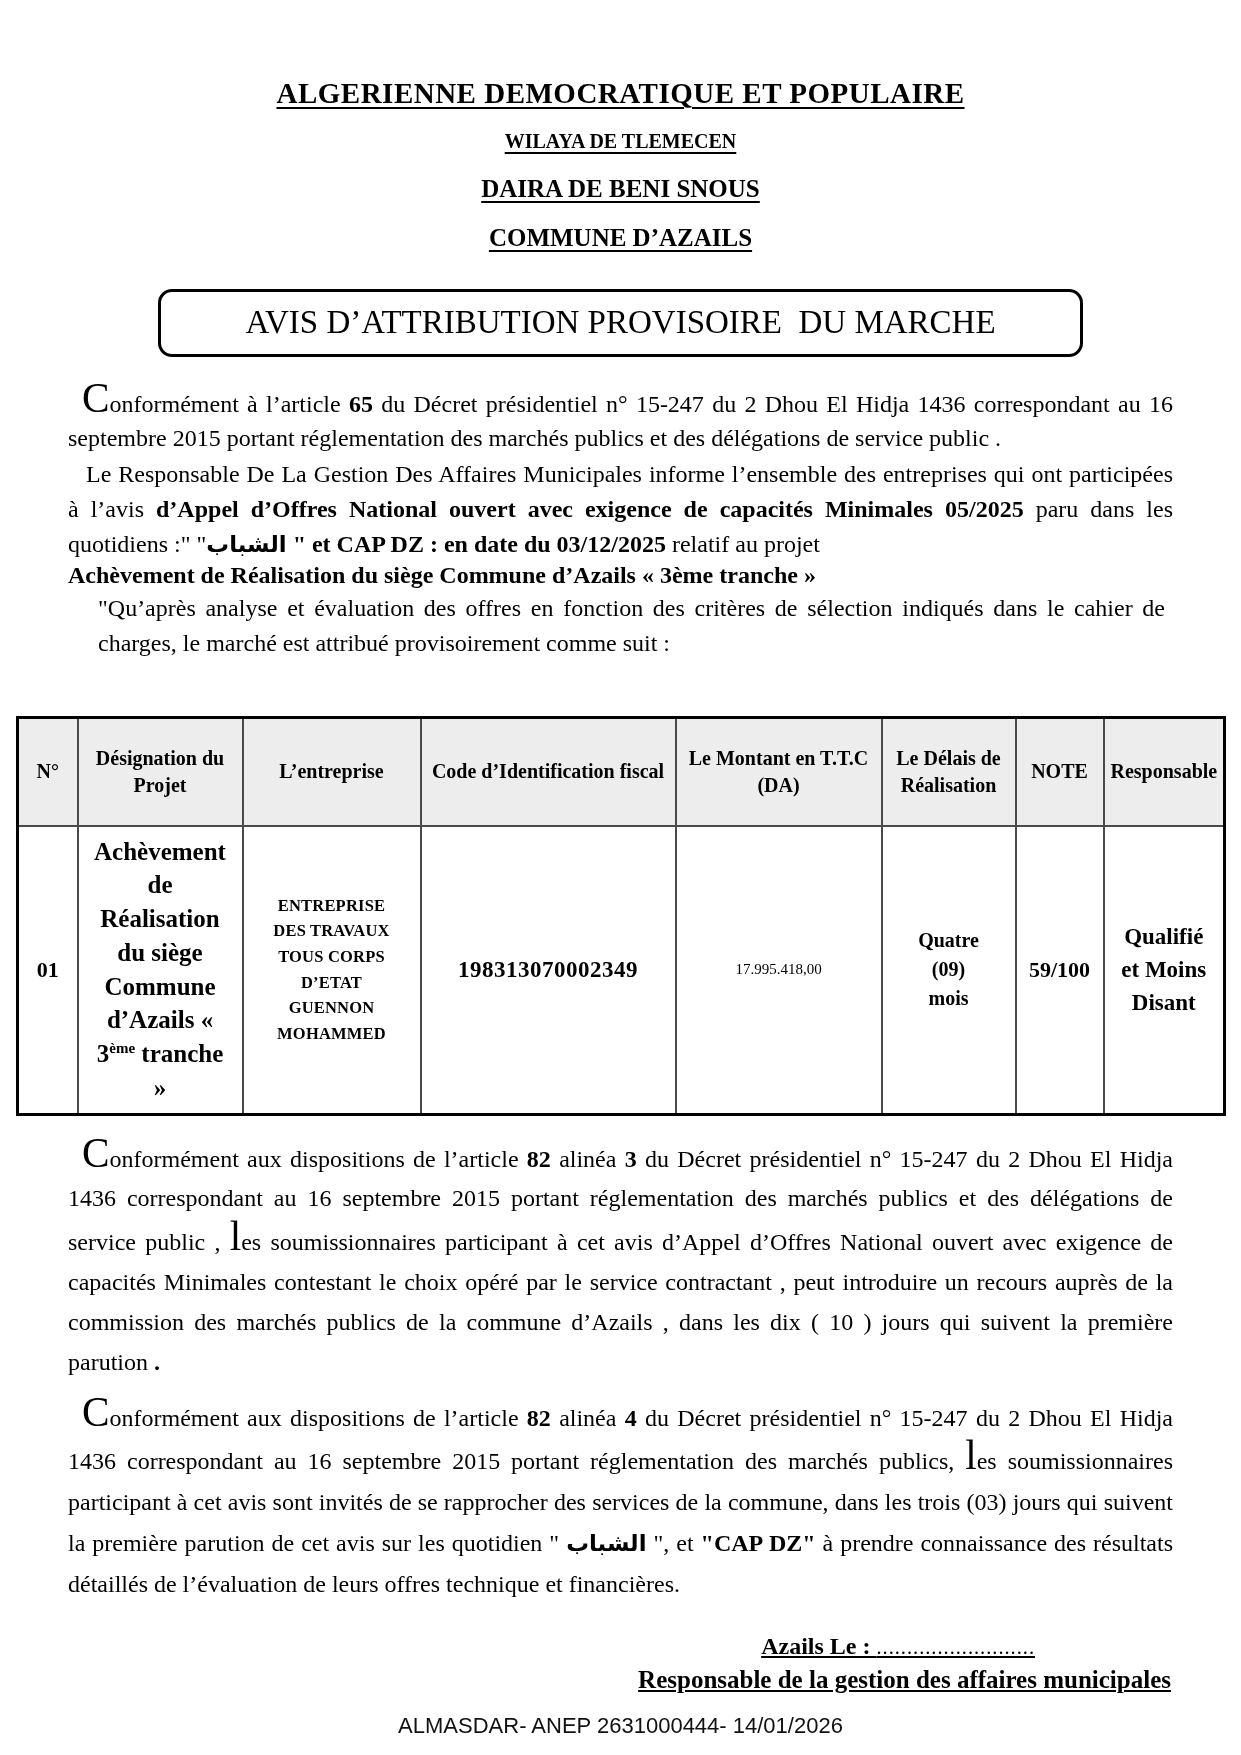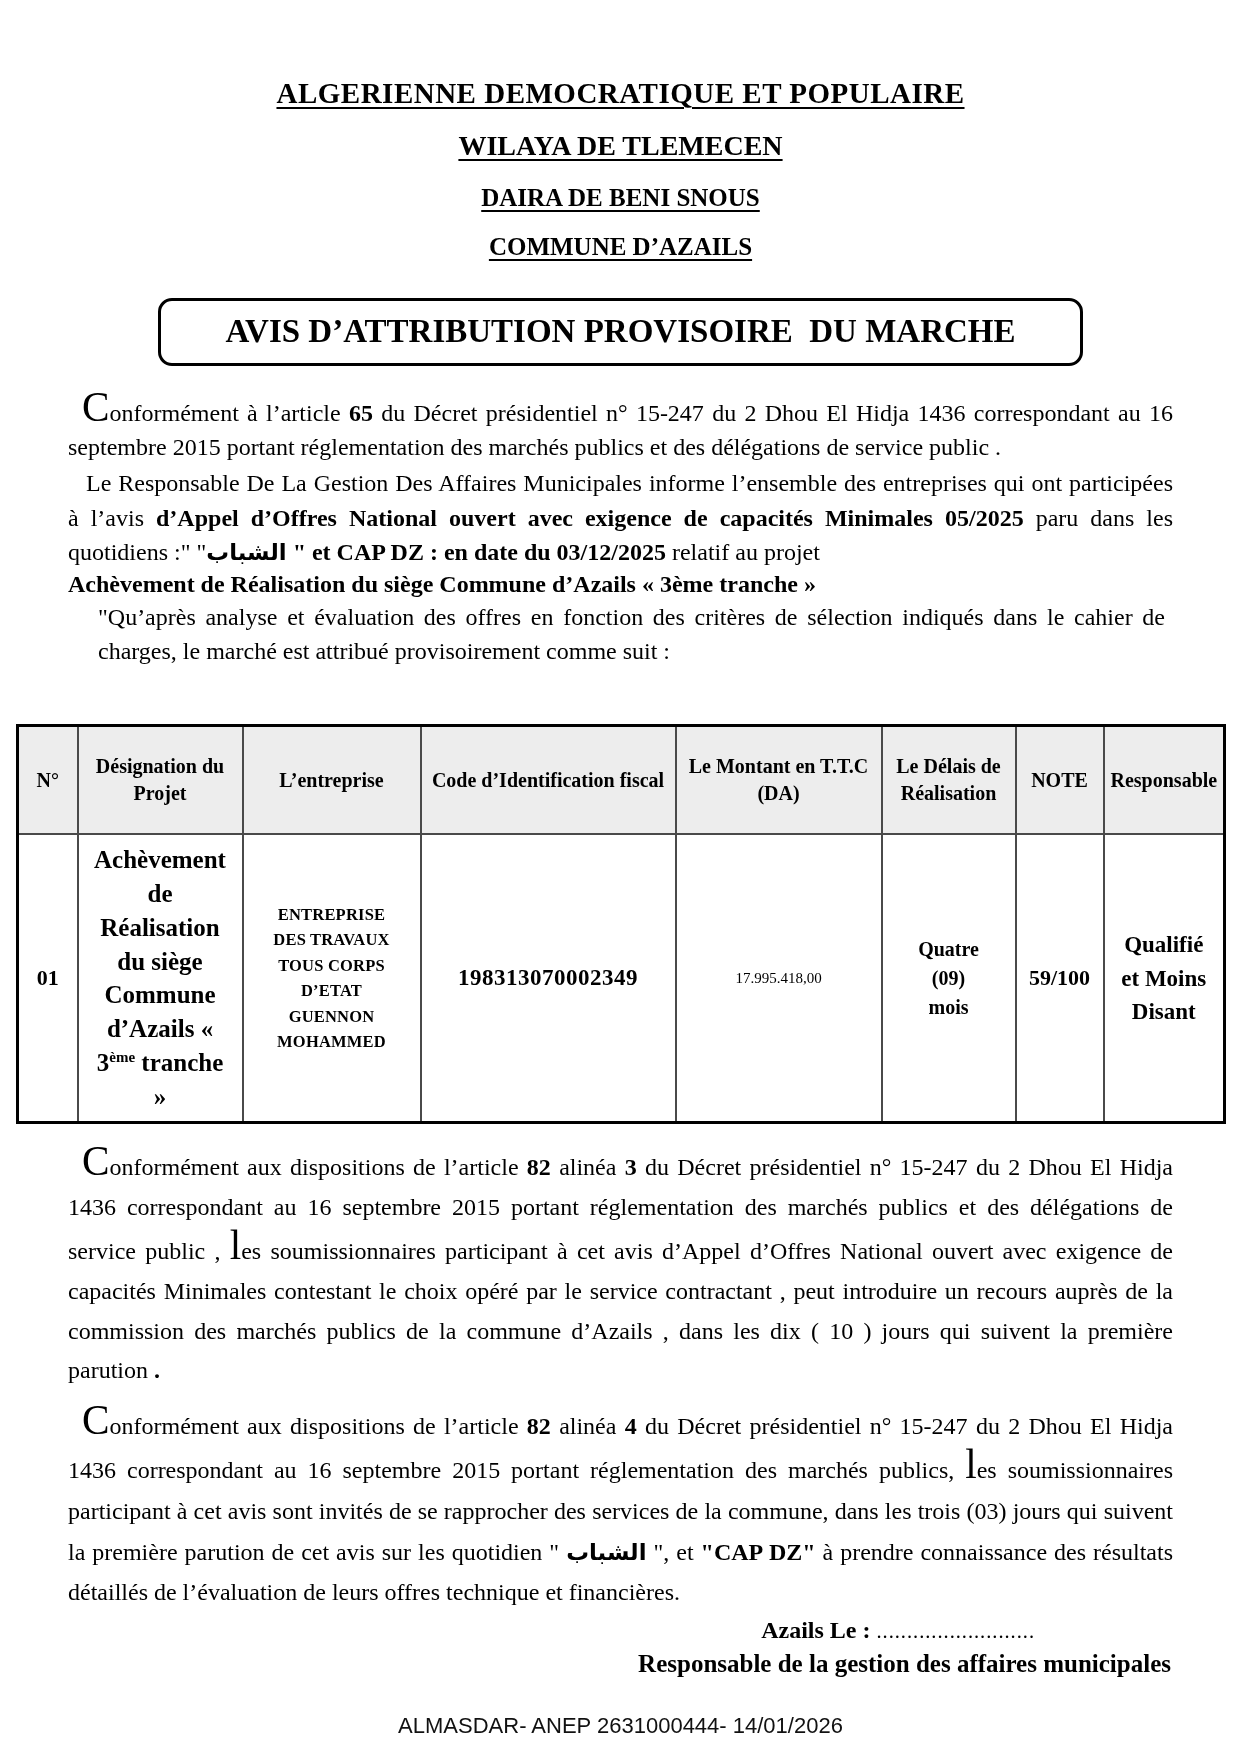--- a/index.html
+++ b/index.html
@@ -12,31 +12,31 @@
     font-family:"Liberation Serif", serif;
     box-sizing:border-box;
     padding:78px 68px 0 68px;
     overflow:hidden;
   }
   
   .hdr { text-align:center; font-weight:bold; }
   .hdr-line { line-height:1.08; margin-bottom:22px;
     text-decoration:underline; text-decoration-thickness:2px; text-underline-offset:4px; }
   .h1 { font-size:29px; letter-spacing:.5px; }
-  .h2 { font-size:28px; }
+  .h2 { font-size:20px; }
   .h3 { font-size:25px; }
   .h4 { font-size:25px; }
   
   .title-box {
     width:925px; margin:38px auto 0;
     border:3px solid #000; border-radius:14px;
     box-sizing:border-box;
     text-align:center; padding:12px 0 13px;
   }
-  .title-box span { font-size:33px; font-weight:bold; white-space:pre; }
+  .title-box span { font-size:33px; font-weight:normal; white-space:pre; }
   
   .para { font-size:24px; margin:0; text-align:justify; }
   .p1 { margin-top:24px; line-height:1.42; text-indent:14px; }
   .p2 { margin-top:2px;  line-height:1.45; text-indent:18px; }
   .p2line { margin-top:1px; font-size:24px; text-align:left; }
   .p3 { margin-top:2px; line-height:1.42; padding-left:30px; padding-right:8px; }
   .p4 { margin-top:20px; line-height:1.66; text-indent:14px; }
   .p5 { margin-top:12px; line-height:1.70; text-indent:14px; }
   .b { font-weight:bold; }
   .bigletter { font-size:1.72em; line-height:.85; }
@@ -61,21 +61,21 @@
   .td-num     { font-size:22px; font-weight:bold; }
   .td-desig   { font-size:25px; font-weight:bold; line-height:1.35; padding:8px 12px; }
   .td-ent     { font-size:16.5px; font-weight:bold; line-height:1.55; padding:0 20px; letter-spacing:.2px; }
   .td-code    { font-size:23px; font-weight:bold; letter-spacing:.5px;border-radius:17px; }
   .td-montant { font-size:15px; font-weight:normal; }
   .td-delais  { font-size:20px; font-weight:bold; line-height:1.45; }
   .td-note    { font-size:22px; font-weight:bold; }
   .td-obs     { font-size:23px; font-weight:bold; line-height:1.45; padding:0 10px; }
   .th-obs     { font-size:19px; }
   
-  .sig { margin-top:4px; }
+  .sig { margin-top:28px;text-decoration:underline; }
   .sig1 { font-size:24px; font-weight:bold; text-align:right; padding-right:138px; }
   .sig2 { font-size:25px; font-weight:bold; text-align:right; padding-right:2px; margin-top:6px; }
   
   .footer {
     position:absolute; left:0; right:0; bottom:16px;
     text-align:center;
     font-family:"Liberation Sans", sans-serif;
     font-size:22px; color:#111;
   }
 </style>

